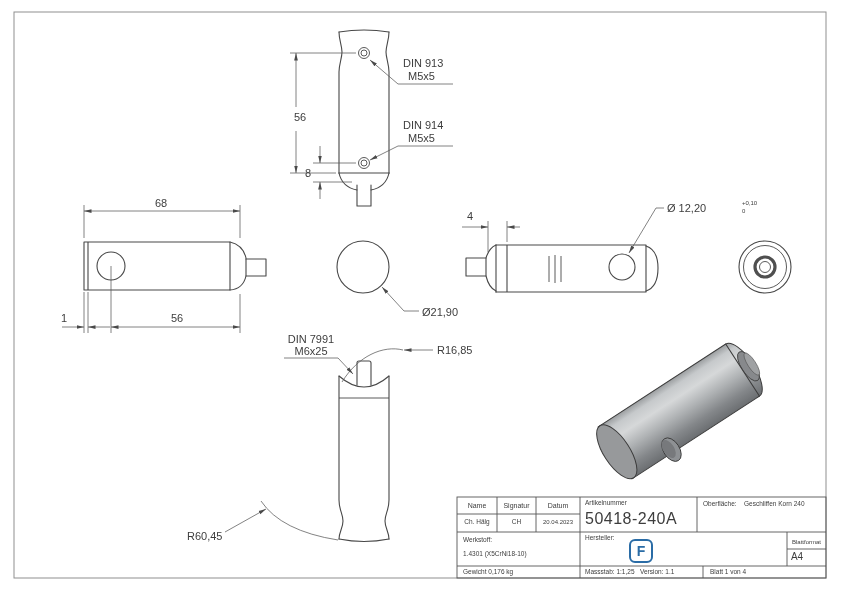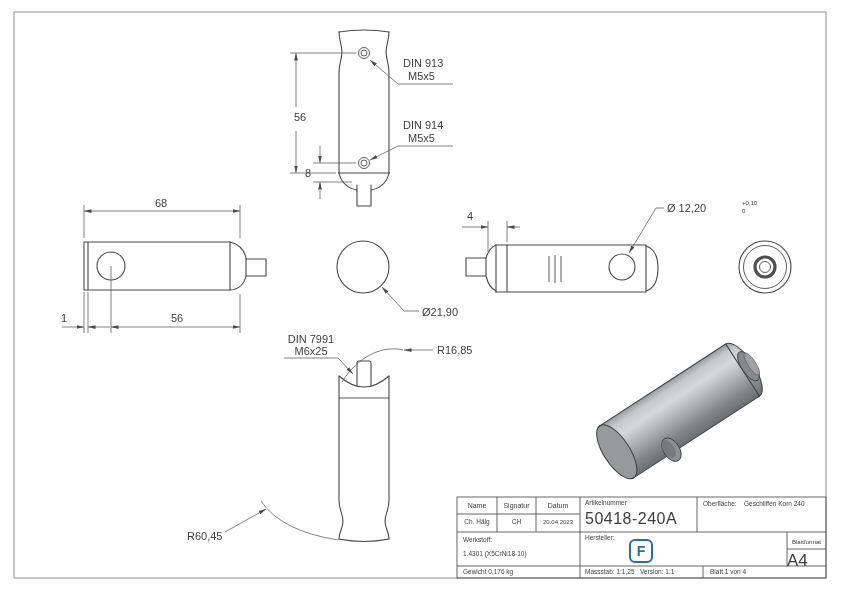--- a/index.html
+++ b/index.html
@@ -182,19 +182,19 @@
 <div class="t" style="left:744px;top:501px;font-size:6.5px;">Geschliffen Korn 240</div>
 <div class="t" style="left:463px;top:537px;font-size:6.5px;">Werkstoff:</div>
 <div class="t" style="left:463px;top:551px;font-size:6.5px;">1.4301 (X5CrNi18-10)</div>
 <div class="t" style="left:585px;top:535px;font-size:6.5px;">Hersteller:</div>
 
 <div class="logo" style="left:629px;top:539px;">
   <div class="logo-mark">F</div>
 </div>
 
 <div class="t c" style="left:787px;top:539px;width:39px;font-size:6px;">Blattformat</div>
-<div class="t c" style="left:787px;top:552px;width:20px;font-size:17px;">A4</div>
+<div class="t c" style="left:787px;top:552px;width:20px;font-size:10px;">A4</div>
 <div class="t" style="left:463px;top:569px;font-size:6.5px;">Gewicht 0,176 kg</div>
 <div class="t" style="left:585px;top:569px;font-size:6.5px;">Massstab: 1:1,25</div>
 <div class="t" style="left:640px;top:569px;font-size:6.5px;">Version: 1.1</div>
 <div class="t" style="left:710px;top:569px;font-size:6.5px;">Blatt 1 von 4</div>
 
 </div>
 
 </body></html>

